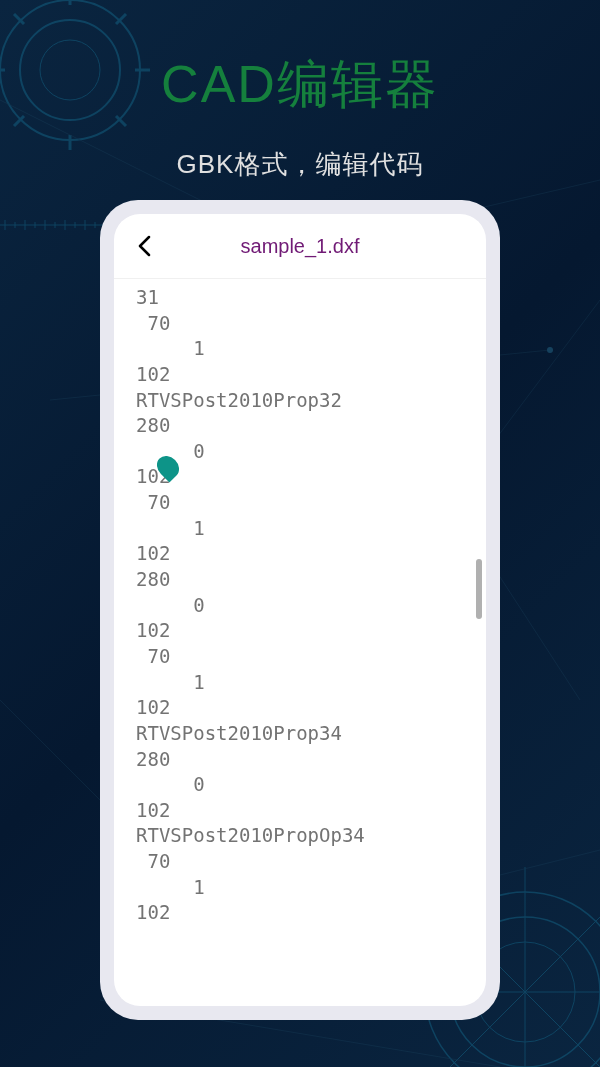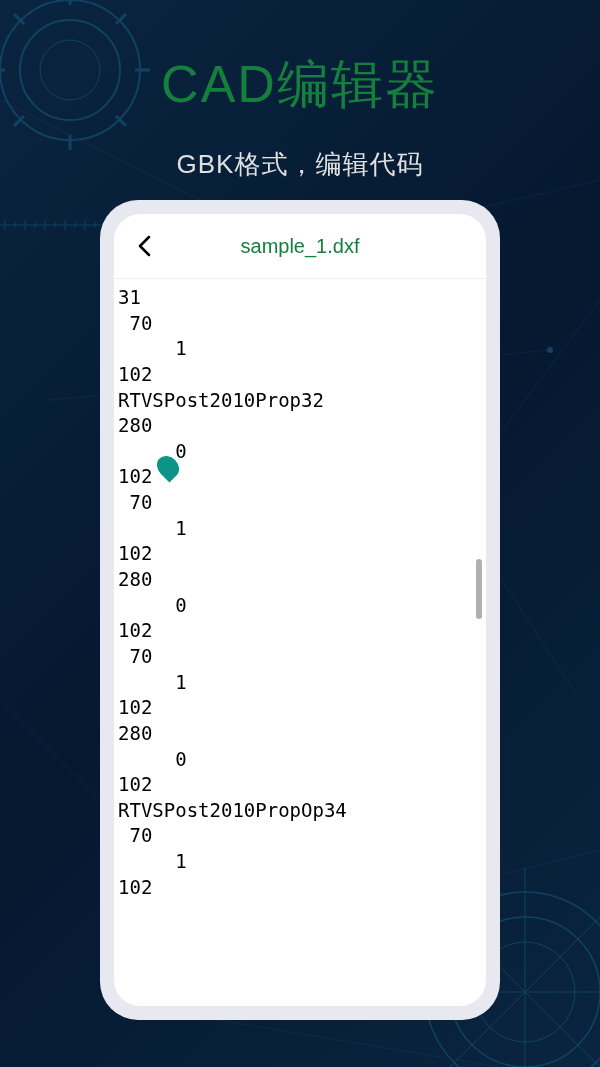--- a/index.html
+++ b/index.html
@@ -92,30 +92,30 @@
       cursor: pointer;
     }
     .back-button svg {
       width: 14px;
       height: 22px;
     }
     .file-name {
       flex: 1;
       text-align: center;
       font-size: 20px;
-      color: #15803d;
+      color: #701a75;
       font-weight: 400;
       margin-left: -28px;
     }
     .code-content {
-      padding: 6px 4px;
+      padding: 6px 22px;
       font-family: monospace;
       font-size: 19px;
       line-height: 1.35;
-      color: #000000;
+      color: #737373;
       position: relative;
       height: calc(100% - 65px);
       overflow: hidden;
     }
     .code-line {
       white-space: pre;
     }
     .scrollbar-track {
       position: absolute;
       right: 4px;
@@ -228,20 +228,21 @@
           <div class="code-line">102</div>
           <div class="code-line"> 70</div>
           <div class="code-line">     1</div>
           <div class="code-line">102</div>
           <div class="code-line">280</div>
           <div class="code-line">     0</div>
           <div class="code-line">102</div>
           <div class="code-line"> 70</div>
           <div class="code-line">     1</div>
           <div class="code-line">102</div>
+          <div class="code-line">RTVSPost2010Prop34</div>
           <div class="code-line">280</div>
           <div class="code-line">     0</div>
           <div class="code-line">102</div>
           <div class="code-line">RTVSPost2010PropOp34</div>
           <div class="code-line"> 70</div>
           <div class="code-line">     1</div>
           <div class="code-line">102</div>
         </div>
       <div class="cursor-marker"></div>
       <div class="scrollbar-track"></div>

